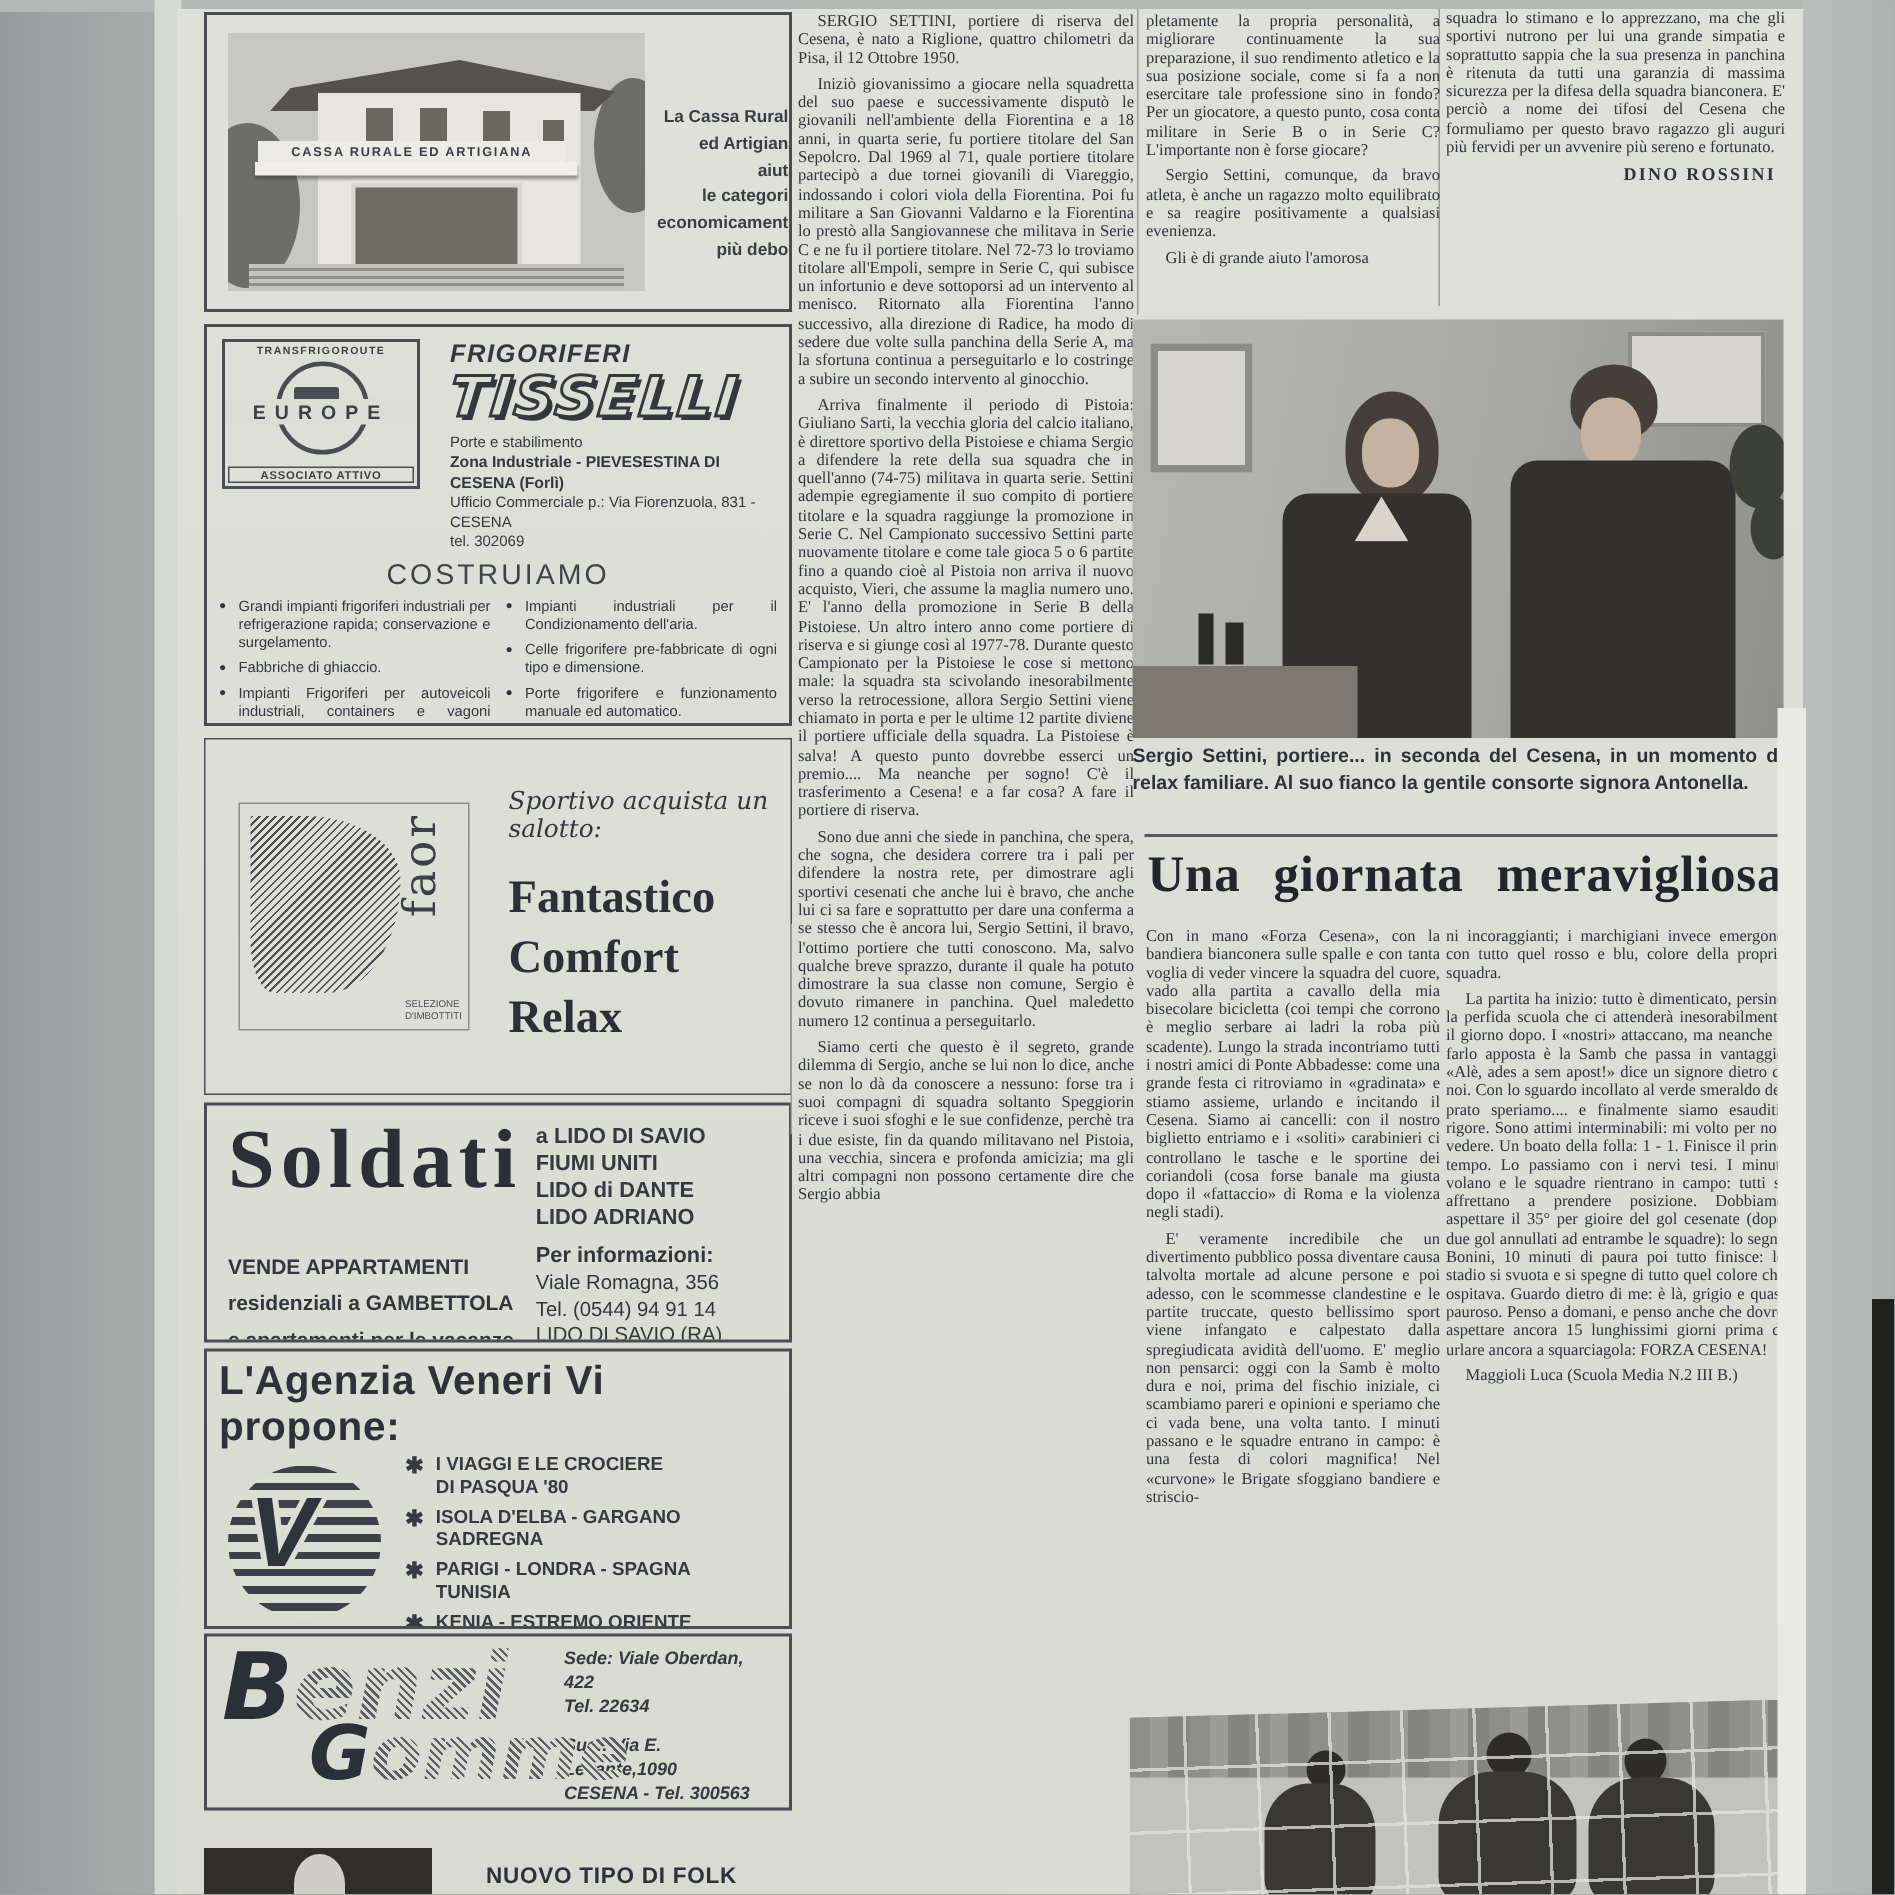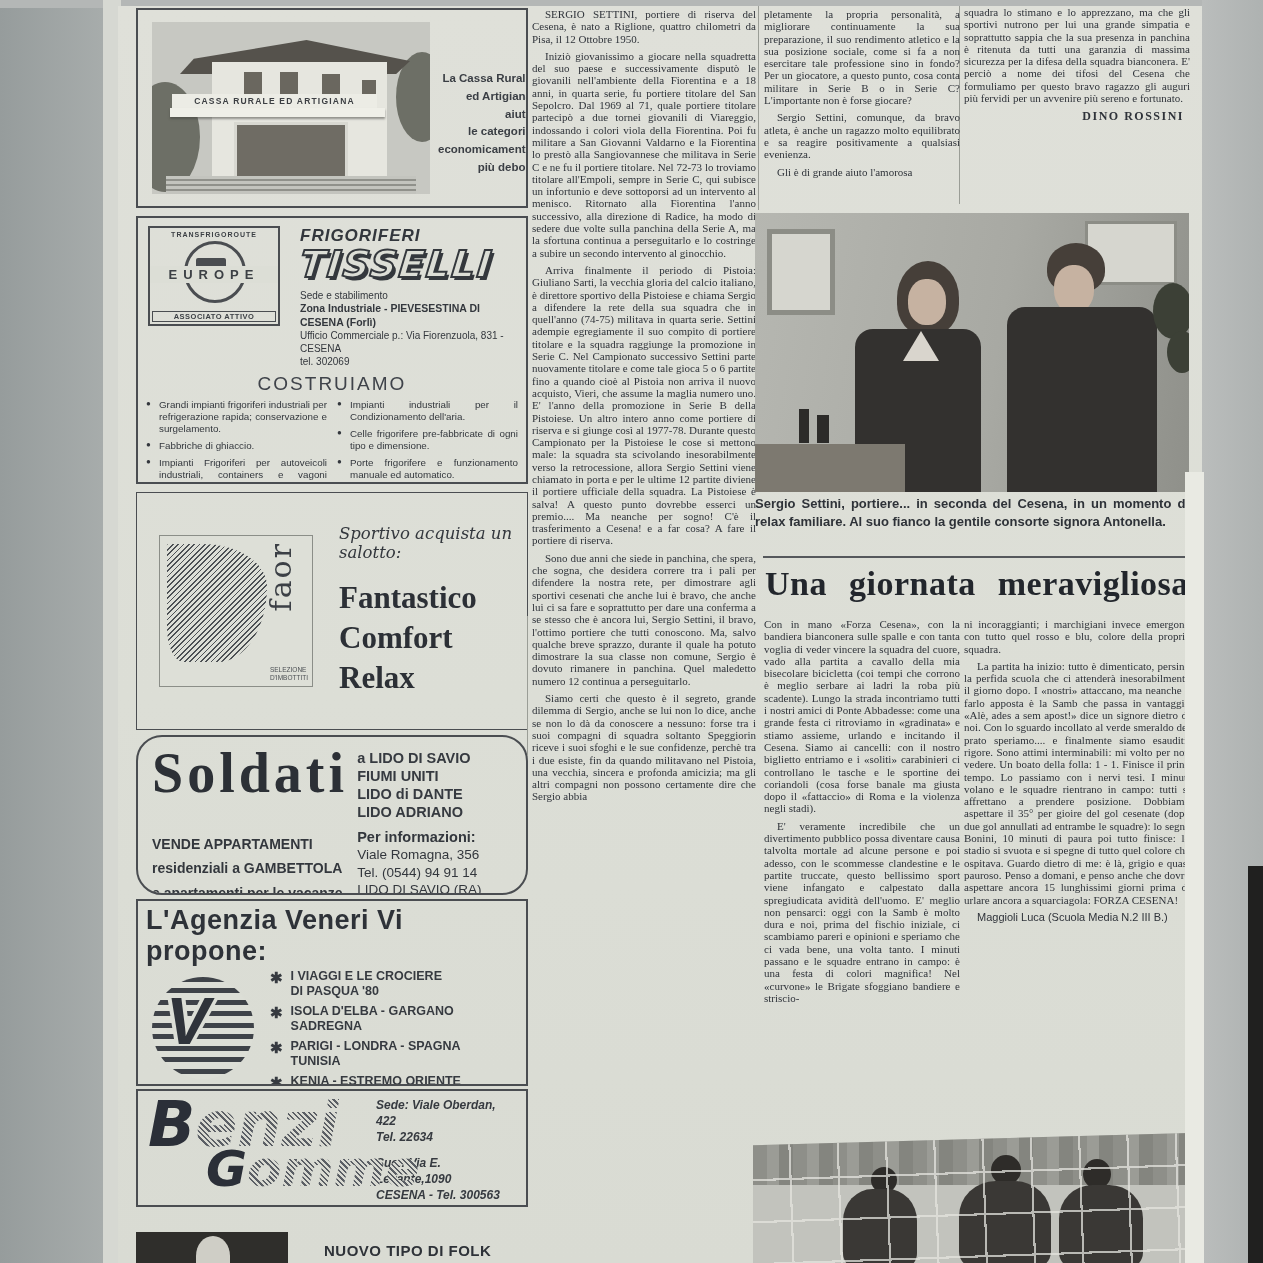--- a/index.html
+++ b/index.html
@@ -118,21 +118,21 @@
   .folk-photo{flex:none;width:152px;height:31px;background:#2f2e2b;position:relative;overflow:hidden;}
   .folk-photo::after{content:"";position:absolute;left:60px;top:4px;width:34px;height:40px;background:#cfcec6;border-radius:50% 50% 0 0;}
   .folk-title{font-weight:bold;font-size:15px;padding:10px 0 0 36px;letter-spacing:.5px;color:#2e3238;}
 
   
   .caption{position:absolute;left:637px;top:489px;width:434px;font-weight:bold;font-size:13px;
            line-height:1.35;text-align:justify;color:#2e3238;}
   .hr2{position:absolute;left:645px;top:550px;width:427px;height:2px;background:#55585c;}
   .headline{position:absolute;left:647px;top:559px;width:430px;font-family:"Liberation Serif",serif;
             font-weight:bold;font-size:34px;word-spacing:13px;letter-spacing:.5px;color:#22262c;}
-  .signature{font-family:Liberation Sans, sans-serif;font-size:11px;margin-top:4px;text-indent:13px;}
+  .signature{font-family:Liberation Serif, serif;font-size:11px;margin-top:4px;text-indent:13px;}
 
   
   .photo1{position:absolute;left:637px;top:207px;width:434px;height:279px;overflow:hidden;
           background:linear-gradient(100deg,#b6b7b1 0,#a8a9a3 55%,#8f908a 100%);}
   .p1-frame{position:absolute;background:#d6d6cf;border:5px solid #8c8d86;}
   .p1-hair{position:absolute;background:#463f39;border-radius:50% 50% 42% 42%;}
   .p1-face{position:absolute;background:#c6b2a1;border-radius:46%;}
   .p1-body{position:absolute;background:#33312f;border-radius:18px 18px 0 0;}
   .p1-shirt{position:absolute;background:#d9d5cd;clip-path:polygon(50% 0,100% 100%,0 100%);}
   .p1-plant{position:absolute;background:#3c4036;border-radius:50%;}
@@ -189,21 +189,21 @@
         <div class="tis-logo">
           <div class="arc">TRANSFRIGOROUTE</div>
           <div class="tis-circle"></div>
           <div class="tis-truck"></div>
           <div class="tis-europe">EUROPE</div>
           <div class="tis-assoc">ASSOCIATO ATTIVO</div>
         </div>
         <div class="tis-brandcol">
           <div class="tis-frigo">FRIGORIFERI</div>
           <div class="tis-name">TISSELLI</div>
-          <div class="tis-addr"><span>Sede e stabilimento</span>
+          <div class="tis-addr"><span>Porte e stabilimento</span>
 <b>Zona Industriale - PIEVESESTINA DI CESENA (Forlì)</b>
 <span>Ufficio Commerciale p.: Via Fiorenzuola, 831 - CESENA</span>
 <span>tel. 302069</span></div>
         </div>
       </div>
       <div class="tis-cost">COSTRUIAMO</div>
       <div class="tis-cols">
         <ul>
           <li>Grandi impianti frigoriferi industriali per refrigerazione rapida; conservazione e surgelamento.</li>
           <li>Fabbriche di ghiaccio.</li>
@@ -230,21 +230,21 @@
           <div class="faor-slogan">Sportivo acquista un salotto:</div>
           <div class="faor-lines">
             <div>Fantastico</div>
             <div>Comfort</div>
             <div>Relax</div>
           </div>
         </div>
       </div>
     </div>
 
-    <div class="ad" style="left:18px;top:729px;width:392px;height:160px;border-radius:26px;">
+    <div class="ad" style="left:18px;top:729px;width:392px;height:160px;">
       <div class="sol-grid">
         <div class="sol-brand">Soldati</div>
         <div class="sol-loc">a LIDO DI SAVIO
 FIUMI UNITI
 LIDO di DANTE
 LIDO ADRIANO</div>
         <div class="sol-sell">VENDE APPARTAMENTI
 residenziali a GAMBETTOLA
 e apartamenti per le vacanze</div>
         <div class="sol-info">

